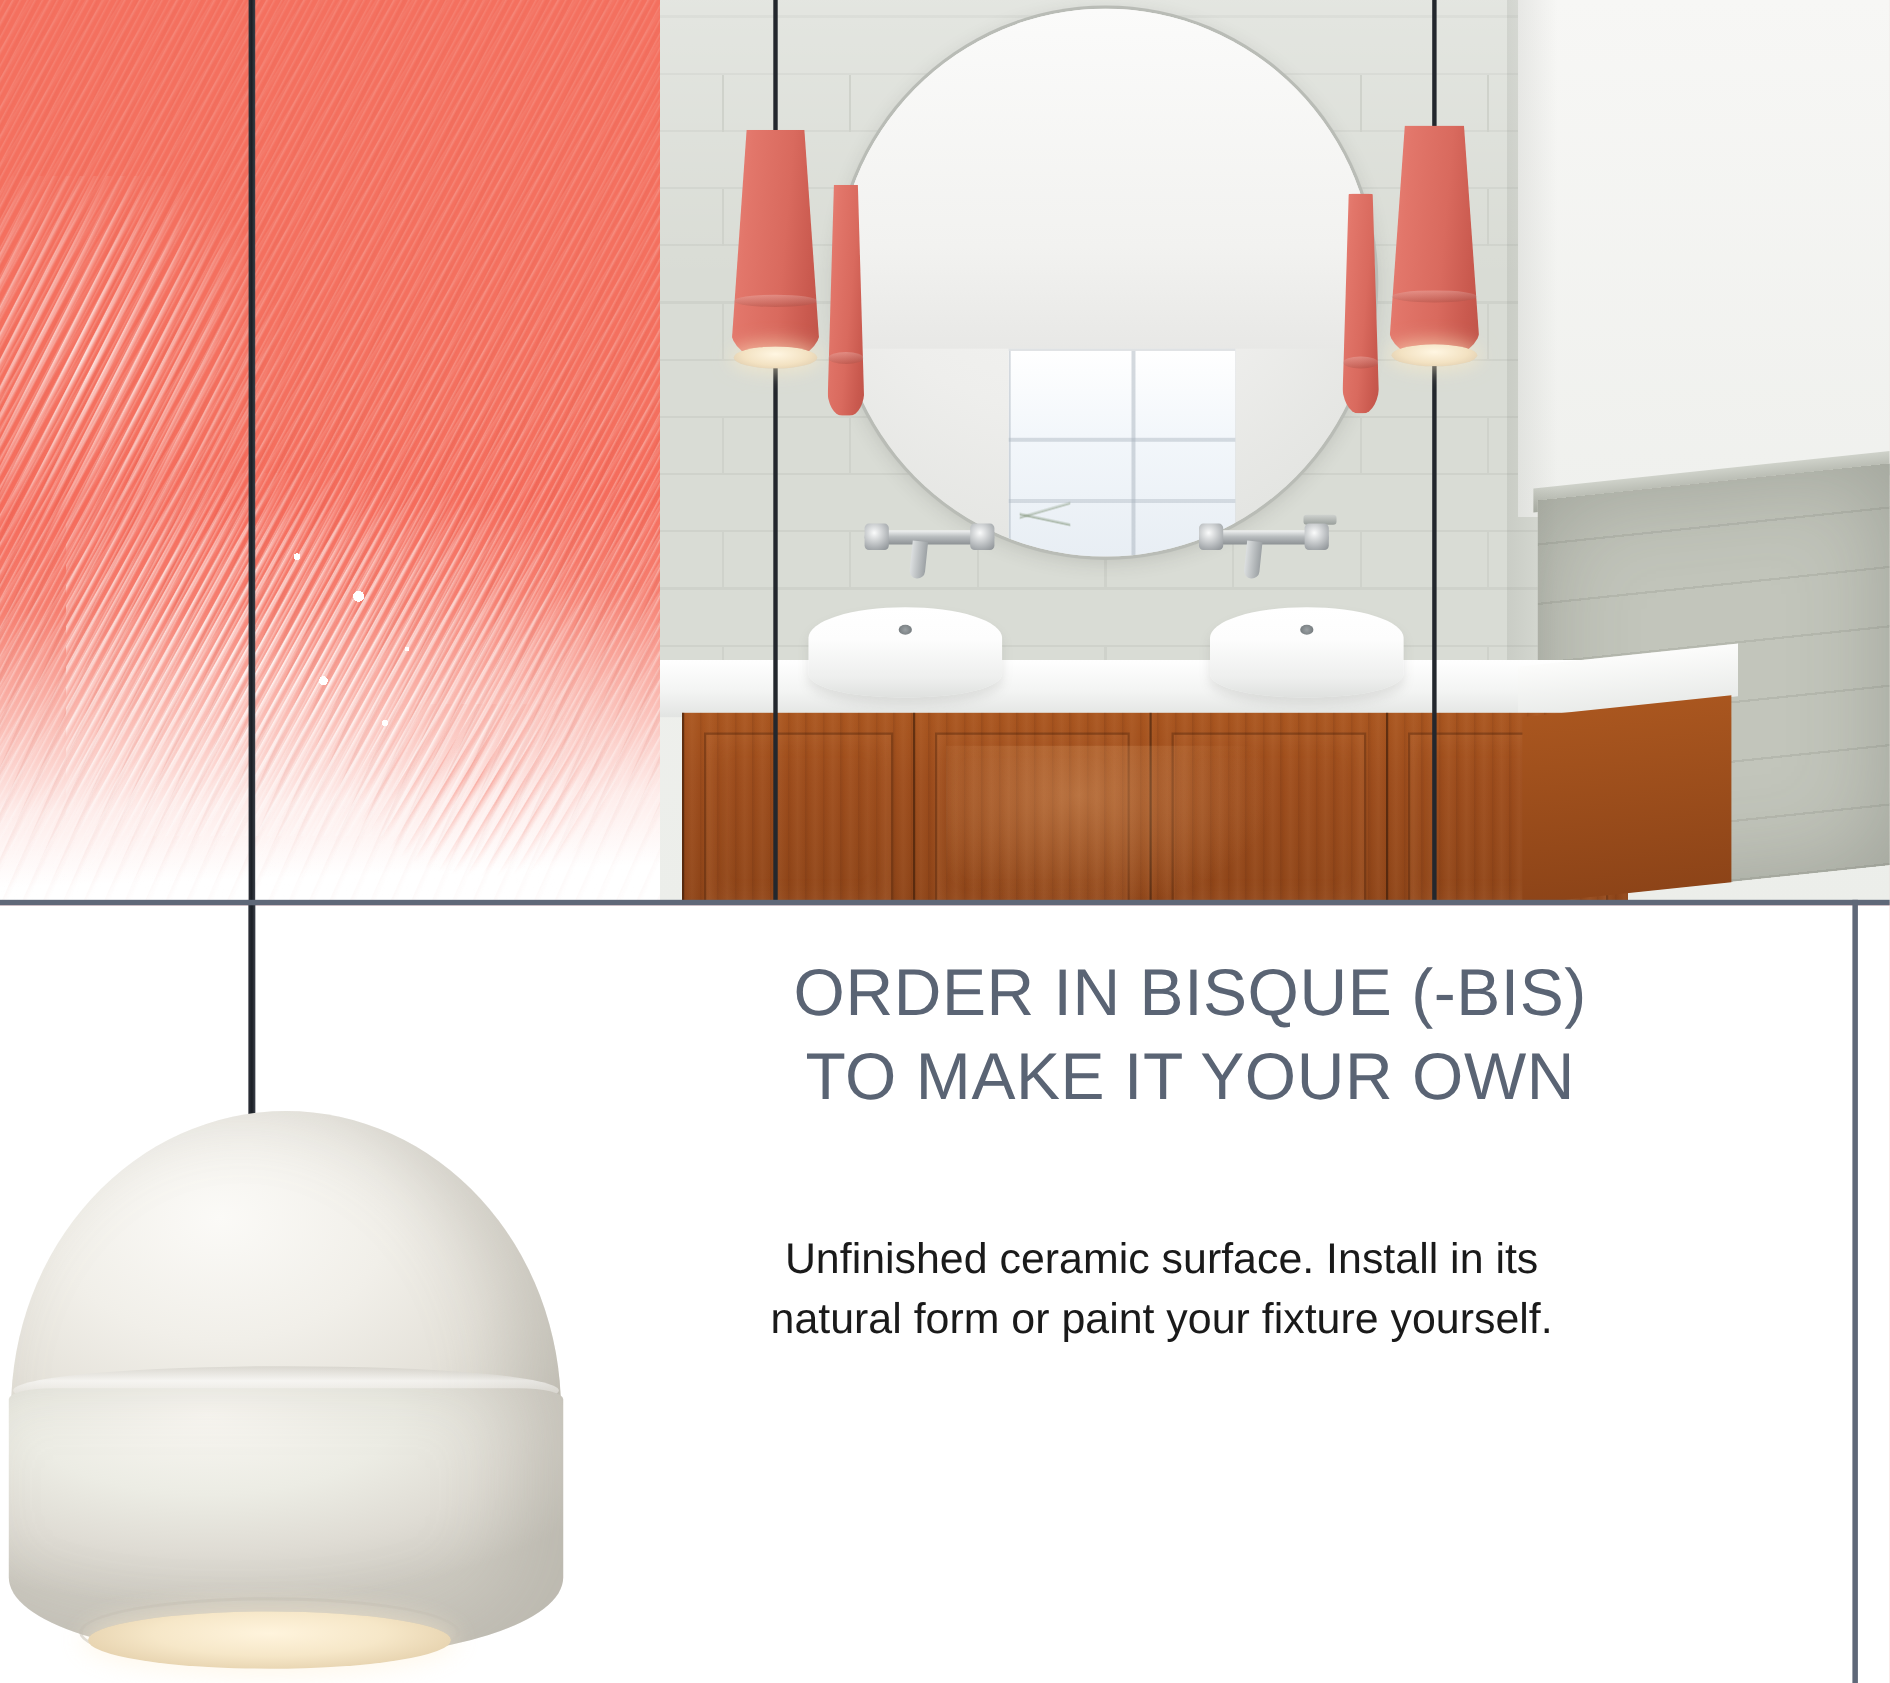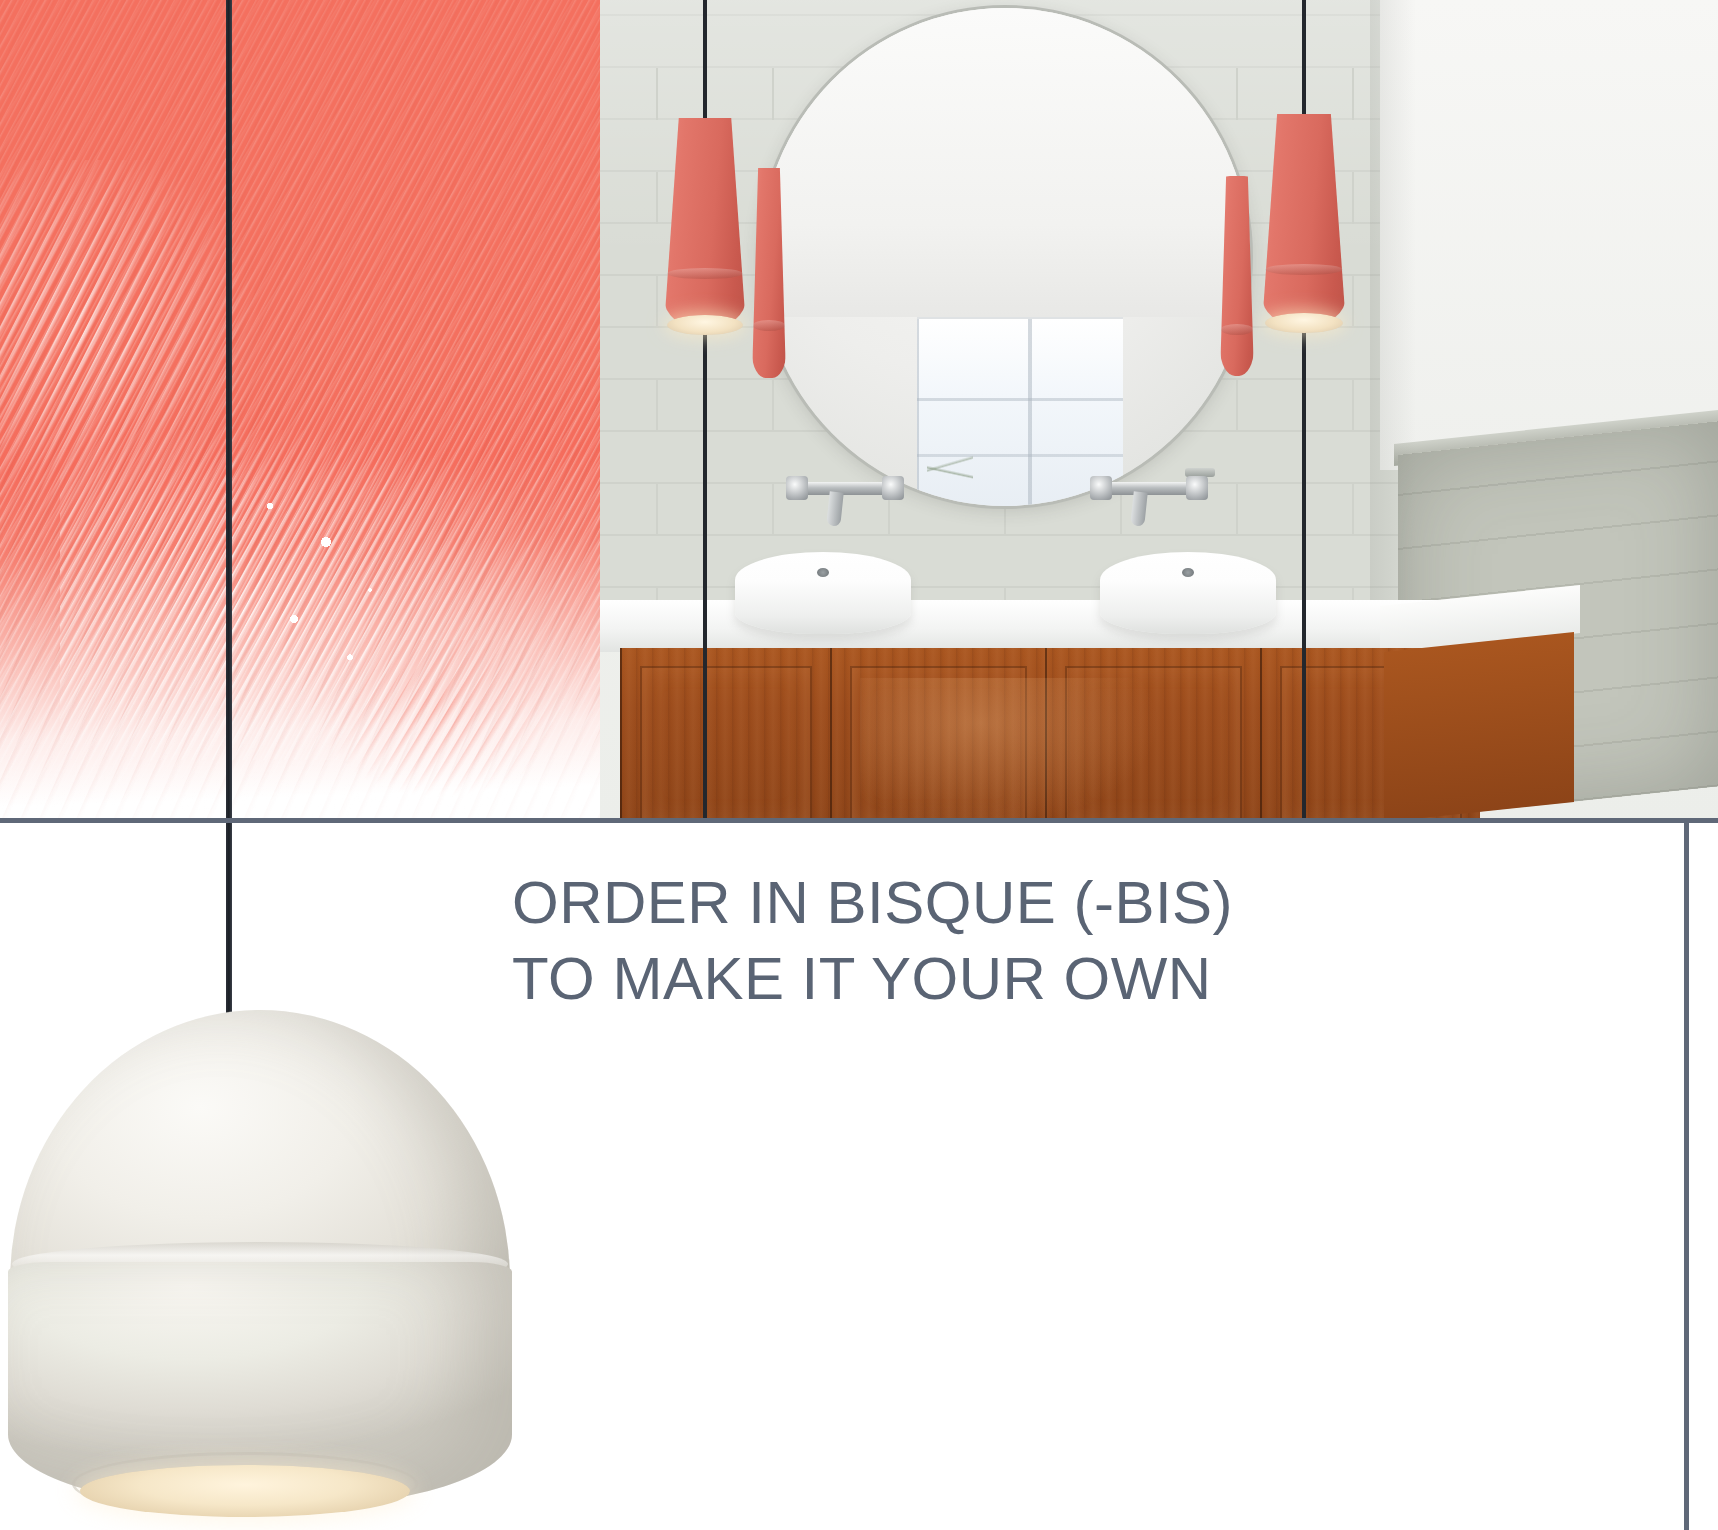--- a/index.html
+++ b/index.html
@@ -3,21 +3,21 @@
 <meta charset="utf-8">
 <style>
   * { margin:0; padding:0; box-sizing:border-box; }
   html,body { background:#ffffff; }
   body {
     width:1718px; height:1530px;
     font-family:"Liberation Sans", sans-serif;
     position:relative; overflow:hidden;
   }
 
-  #page { position:absolute; inset:0; background:#fca5a5; }
+  #page { position:absolute; inset:0; background:#fca5a5;text-align:center; }
 
   
   .top-band {
     position:absolute; left:0; top:0; width:1718px; height:820px;
   }
 
   
   .paint-panel {
     position:absolute; left:0; top:0; width:600px; height:820px;
     background:#ffffff;
@@ -447,14 +447,16 @@
     <div class="bisque-skirt"></div>
     <div class="bisque-rim"></div>
     <div class="bisque-diffuser"></div>
   </div>
 
   <div class="text-col">
     <div class="headline">ORDER IN BISQUE (-BIS)
 TO MAKE IT YOUR OWN</div>
   </div>
 
+  <div class="subcopy">Unfinished ceramic surface. Install in its
+natural form or paint your fixture yourself.</div>
 
 </div>
 
 </body></html>

